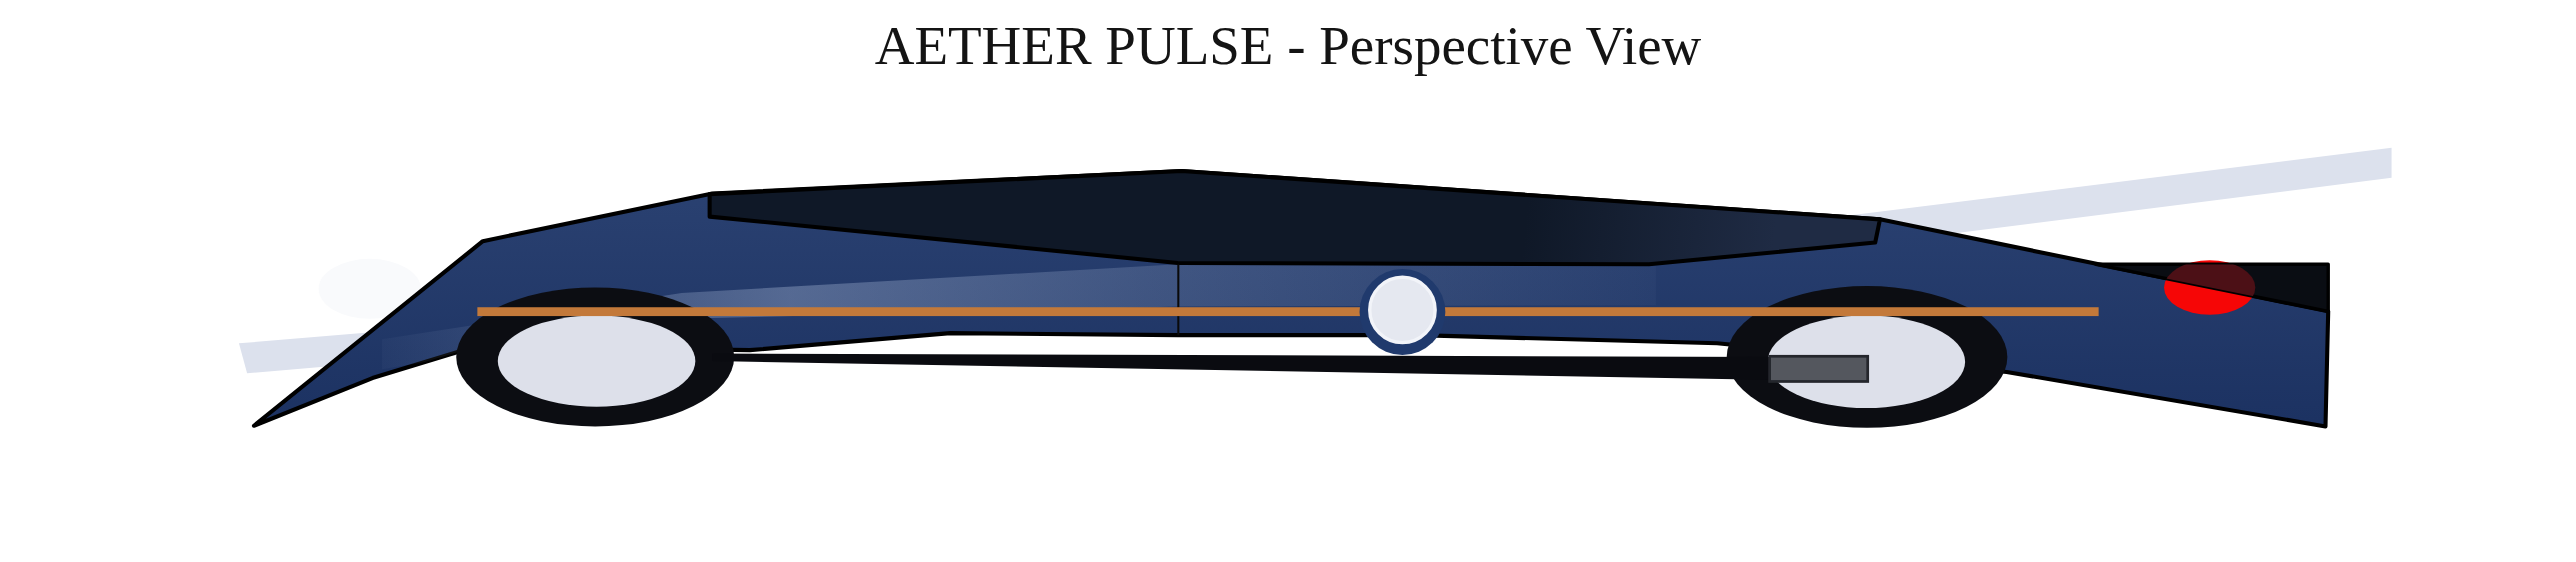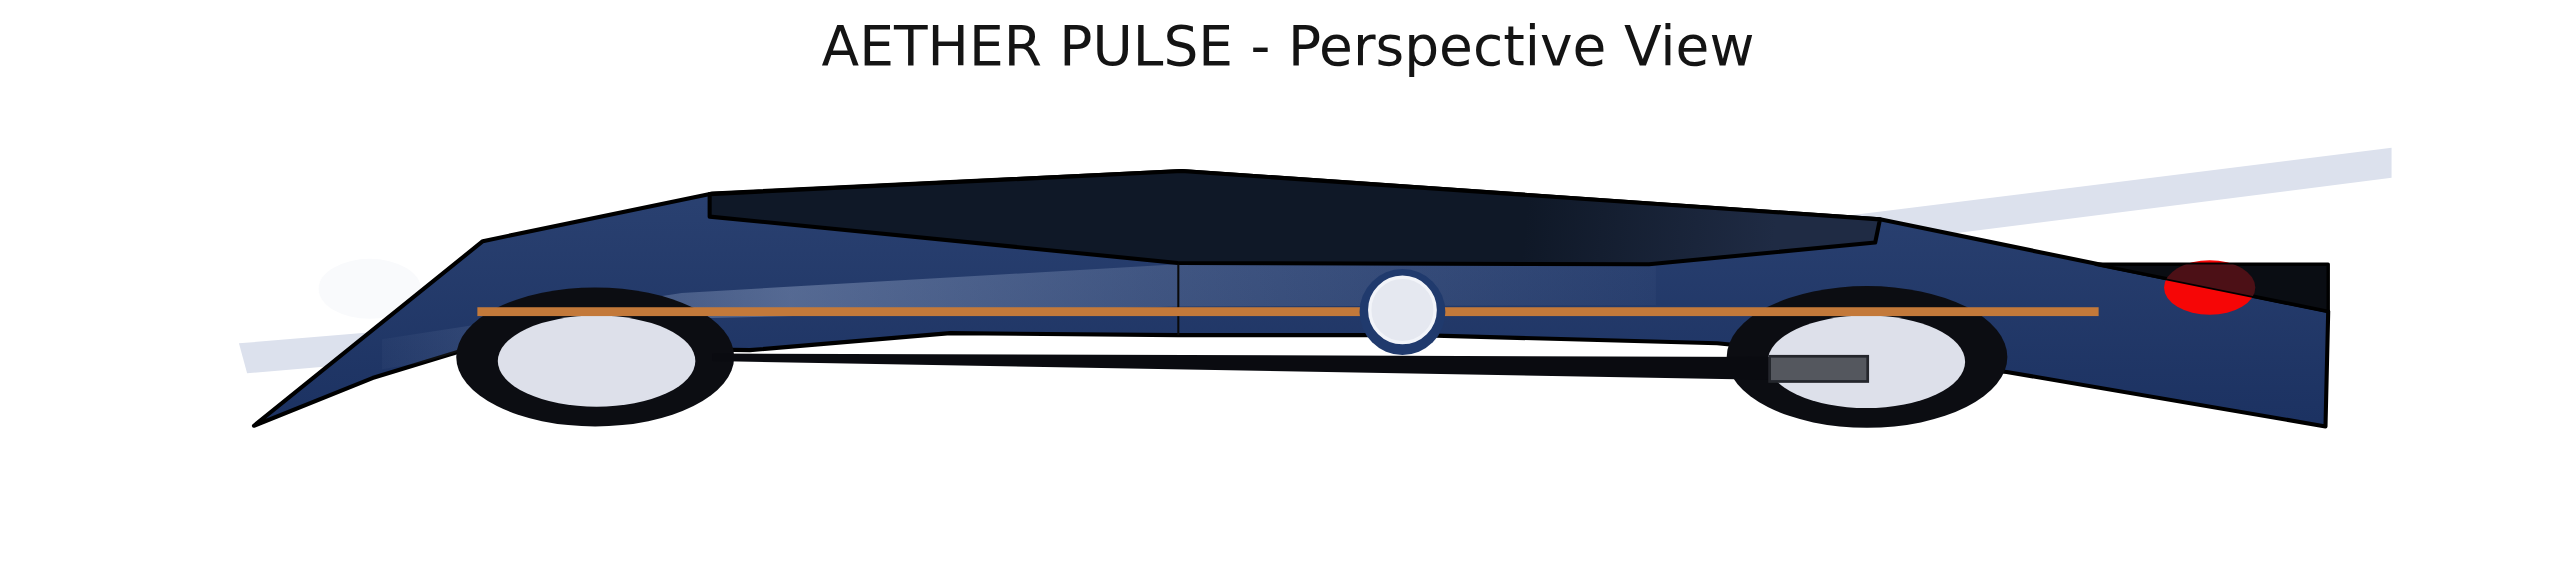--- a/index.html
+++ b/index.html
@@ -21,20 +21,21 @@
     position: absolute;
     top: 16.4px;
     left: 0;
     width: 2576px;
     text-align: center;
     font-size: 55px;
     line-height: 1.1;
     color: #141414;
     letter-spacing: 0px;
     white-space: nowrap;
+    font-family: Liberation Serif, serif;
   }
   svg.car-svg {
     position: absolute;
     left: 0;
     top: 0;
     width: 2576px;
     height: 562px;
     display: block;
   }
 </style>

